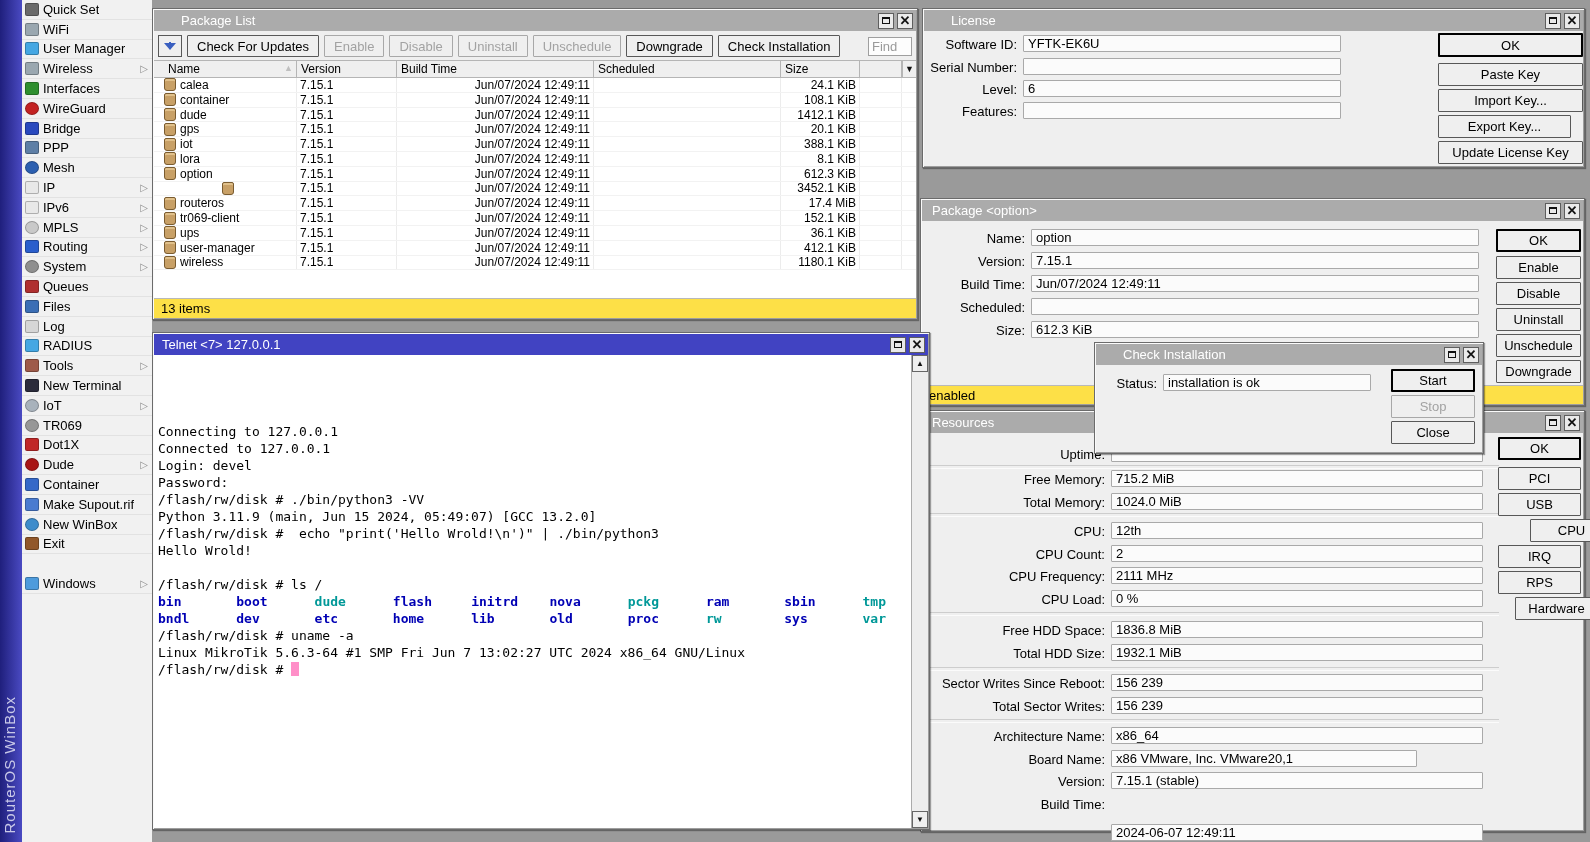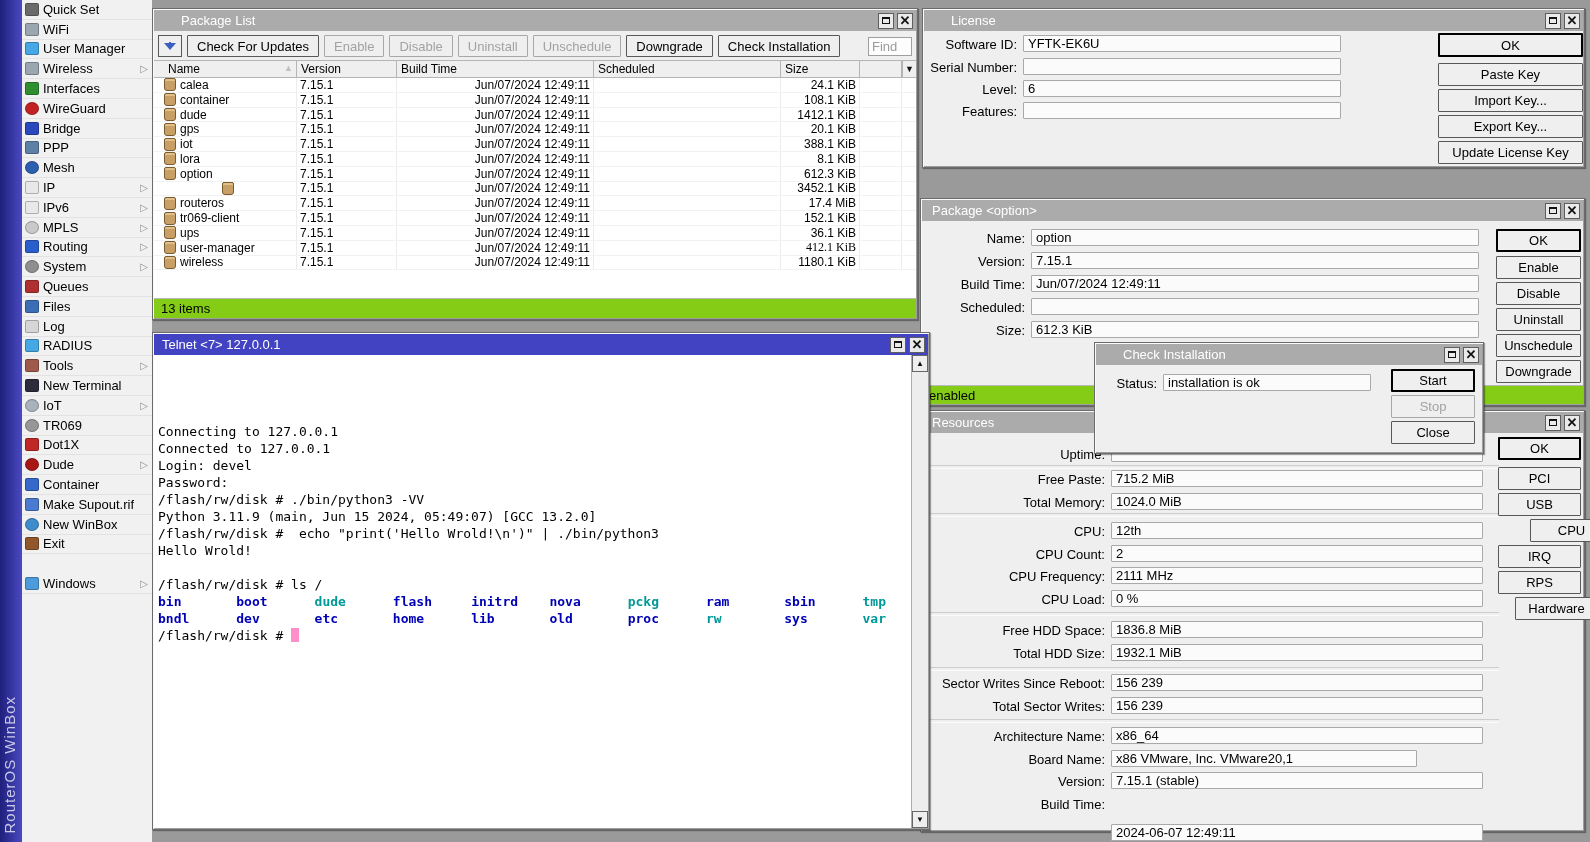--- a/index.html
+++ b/index.html
@@ -39,21 +39,21 @@
   .btn{position:absolute;background:#EFEFEF;border:1px solid #585858;border-radius:1px;
     font-size:13px;color:#000;display:flex;align-items:center;justify-content:center;
     box-sizing:border-box;cursor:default;white-space:nowrap;}
   .btn.default{border:2px solid #000;}
   .btn.disabled{color:#A2A2A2;border-color:#A8A8A8;}
   .flabel{position:absolute;font-size:13px;color:#000;text-align:right;white-space:nowrap;}
   .ffield{position:absolute;height:17px;background:#FBFBFB;border:1px solid #A9A9A9;border-radius:1px;
     font-size:13px;color:#000;padding:0 4px;display:flex;align-items:center;
     box-sizing:border-box;white-space:nowrap;overflow:hidden;}
   .sep{position:absolute;height:2px;border-top:1px solid #CDCDCD;border-bottom:1px solid #FBFBFB;}
-  .statusbar{position:absolute;left:1px;right:1px;bottom:1px;height:20px;background:#84cc16;
+  .statusbar{position:absolute;left:1px;right:1px;bottom:1px;height:20px;background:#fde047;
     border-top:1px solid #B9B9B9;display:flex;align-items:center;padding-left:7px;font-size:13px;box-sizing:border-box;}
   
   .pl-toolbar{position:absolute;left:5px;right:5px;top:26px;height:22px;display:flex;gap:5px;align-items:center;}
   .tbtn{background:#EFEFEF;border:1px solid #585858;border-radius:1px;font-size:13px;color:#000;
     height:22px;padding:0 9px;display:flex;align-items:center;box-sizing:border-box;white-space:nowrap;cursor:default;}
   .tbtn.disabled{color:#A2A2A2;border-color:#A8A8A8;}
   .iconbtn{width:24px;height:22px;display:flex;align-items:center;justify-content:center;
     background:#EFEFEF;border:1px solid #585858;box-sizing:border-box;cursor:default;}
   .funnel{width:0;height:0;border-left:6px solid transparent;border-right:6px solid transparent;
     border-top:7px solid #3A5FC0;position:relative;}
@@ -380,21 +380,21 @@
         <div class="pl-cell " style="width: 42px;"></div>
       </div>
       <div class="pl-row">
         <div class="pl-cell " style="width: 143px; padding: 0px;">
           <span class="pkgicon"></span>
           <span>user-manager</span>
         </div>
         <div class="pl-cell " style="width: 100px;">7.15.1</div>
         <div class="pl-cell num" style="width: 197px;">Jun/07/2024 12:49:11</div>
         <div class="pl-cell " style="width: 187px;"></div>
-        <div class="pl-cell num" style="width: 79px; font-family: Liberation Serif, serif;">412.1 KiB</div>
+        <div class="pl-cell num" style="width: 79px;">412.1 KiB</div>
         <div class="pl-cell " style="width: 42px;"></div>
       </div>
       <div class="pl-row">
         <div class="pl-cell " style="width: 143px; padding: 0px;">
           <span class="pkgicon"></span>
           <span>wireless</span>
         </div>
         <div class="pl-cell " style="width: 100px;">7.15.1</div>
         <div class="pl-cell num" style="width: 197px;">Jun/07/2024 12:49:11</div>
         <div class="pl-cell " style="width: 187px;"></div>
@@ -427,20 +427,22 @@
       <div class="tline"><span>Login: devel</span></div>
       <div class="tline"><span>Password:</span></div>
       <div class="tline"><span>/flash/rw/disk # ./bin/python3 -VV</span></div>
       <div class="tline"><span>Python 3.11.9 (main, Jun 15 2024, 05:49:07) [GCC 13.2.0]</span></div>
       <div class="tline"><span>/flash/rw/disk #  echo "print('Hello Wrold!\n')" | ./bin/python3</span></div>
       <div class="tline"><span>Hello Wrold!</span></div>
       <div class="tline"></div>
       <div class="tline"><span>/flash/rw/disk # ls /</span></div>
       <div class="tline"><span class="dir" style="color: rgb(0, 0, 180);">bin       </span><span class="dir" style="color: rgb(0, 0, 180);">boot      </span><span class="link" style="color: rgb(0, 152, 152);">dude      </span><span class="dir" style="color: rgb(0, 0, 180);">flash     </span><span class="dir" style="color: rgb(0, 0, 180);">initrd    </span><span class="dir" style="color: rgb(0, 0, 180);">nova      </span><span class="link" style="color: rgb(0, 152, 152);">pckg      </span><span class="dir" style="color: rgb(0, 0, 180);">ram       </span><span class="dir" style="color: rgb(0, 0, 180);">sbin      </span><span class="link" style="color: rgb(0, 152, 152);">tmp</span></div>
       <div class="tline"><span class="dir" style="color: rgb(0, 0, 180);">bndl      </span><span class="dir" style="color: rgb(0, 0, 180);">dev       </span><span class="dir" style="color: rgb(0, 0, 180);">etc       </span><span class="dir" style="color: rgb(0, 0, 180);">home      </span><span class="dir" style="color: rgb(0, 0, 180);">lib       </span><span class="dir" style="color: rgb(0, 0, 180);">old       </span><span class="dir" style="color: rgb(0, 0, 180);">proc      </span><span class="link" style="color: rgb(0, 152, 152);">rw        </span><span class="dir" style="color: rgb(0, 0, 180);">sys       </span><span class="link" style="color: rgb(0, 152, 152);">var</span></div>
+      <div class="tline"><span>/flash/rw/disk # uname -a</span></div>
+      <div class="tline"><span>Linux MikroTik 5.6.3-64 #1 SMP Fri Jun 7 13:02:27 UTC 2024 x86_64 GNU/Linux</span></div>
       <div class="tline"><span>/flash/rw/disk # </span><span class="cursor" style="background: rgb(255, 143, 200);"></span></div>
     </div>
   <div class="vscroll">
     <span class="sb-btn" style="top:0">▲</span>
     <span class="sb-btn" style="bottom:0">▼</span>
   </div>
 </div>
 
 <div class="win" style="left:922px;top:8px;width:663px;height:160px;z-index:3">
   <div class="titlebar inactive">
@@ -456,21 +458,21 @@
   <div class="ffield" style="left:100px;top:26px;width:318px">YFTK-EK6U</div>
   <span class="flabel" style="right:567px;top:51px">Serial Number:</span>
   <div class="ffield" style="left:100px;top:49px;width:318px"></div>
   <span class="flabel" style="right:567px;top:73px">Level:</span>
   <div class="ffield" style="left:100px;top:71px;width:318px">6</div>
   <span class="flabel" style="right:567px;top:95px">Features:</span>
   <div class="ffield" style="left:100px;top:93px;width:318px"></div>
   <span class="btn default" style="left:515px;top:24px;width:145px;height:24px">OK</span>
   <span class="btn" style="left:515px;top:54px;width:145px;height:23px">Paste Key</span>
   <span class="btn" style="left:515px;top:80px;width:145px;height:23px">Import Key...</span>
-  <span class="btn" style="left:515px;top:106px;width:145px;height:23px">Export Key...</span>
+  <span class="btn" style="left:515px;top:106px;width:133px;height:23px">Export Key...</span>
   <span class="btn" style="left:515px;top:132px;width:145px;height:23px">Update License Key</span>
 </div>
 
 <div class="win" style="left:920px;top:198px;width:665px;height:208px;z-index:2">
   <div class="titlebar inactive" style="padding-left:10px">
     <span class="tb-title">Package &lt;option&gt;</span>
     <span class="tb-btn">
         <span class="maxbox"></span>
       </span>
     <span class="tb-btn">
@@ -504,21 +506,21 @@
     <span class="tb-btn">
         <span class="maxbox"></span>
       </span>
     <span class="tb-btn">
         <span class="xglyph">✕</span>
       </span>
   </div>
   <div id="res-rows">
       <span class="flabel" style="right: 479px; top: 36px;">Uptime:</span>
       <div class="ffield" style="left: 190px; top: 34px; width: 372px;"></div>
-      <span class="flabel" style="right: 479px; top: 61px;">Free Paste:</span>
+      <span class="flabel" style="right: 479px; top: 61px;">Free Memory:</span>
       <div class="ffield" style="left: 190px; top: 59px; width: 372px;">715.2 MiB</div>
       <span class="flabel" style="right: 479px; top: 84px;">Total Memory:</span>
       <div class="ffield" style="left: 190px; top: 82px; width: 372px;">1024.0 MiB</div>
       <span class="flabel" style="right: 479px; top: 113px;">CPU:</span>
       <div class="ffield" style="left: 190px; top: 111px; width: 372px;">12th</div>
       <span class="flabel" style="right: 479px; top: 136px;">CPU Count:</span>
       <div class="ffield" style="left: 190px; top: 134px; width: 372px;">2</div>
       <span class="flabel" style="right: 479px; top: 158px;">CPU Frequency:</span>
       <div class="ffield" style="left: 190px; top: 156px; width: 372px;">2111 MHz</div>
       <span class="flabel" style="right: 479px; top: 181px;">CPU Load:</span>

